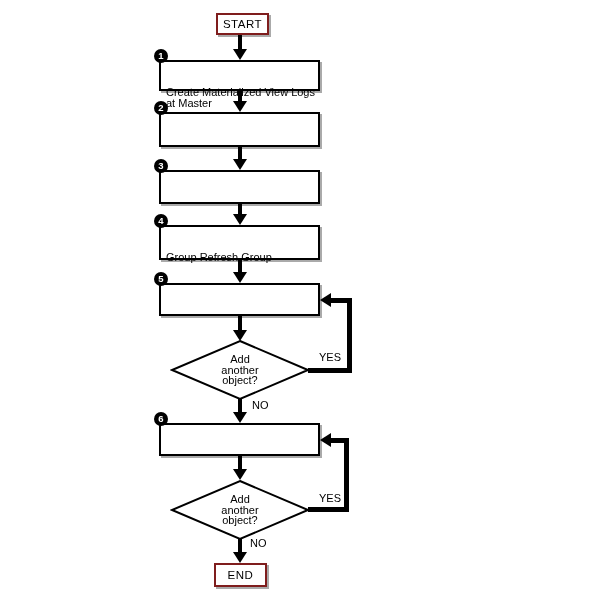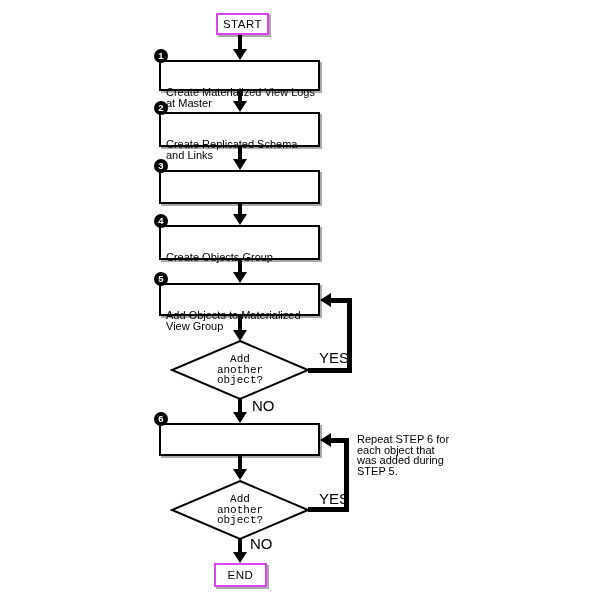--- a/index.html
+++ b/index.html
@@ -3,21 +3,21 @@
 <meta charset="utf-8">
 <style>
   html,body{margin:0;padding:0;background:#fff;}
   #canvas{
     position:relative;width:600px;height:600px;background:#ffffff;
     font-family:"Liberation Sans", sans-serif;color:#000;overflow:hidden;
   }
   
   .terminal{
     position:absolute;box-sizing:border-box;background:#fff;
-    border:2px solid #d946ef;box-shadow:2px 2px 0 #aaa;
+    border:2px solid #7f1d1d;box-shadow:2px 2px 0 #aaa;
     display:flex;align-items:center;justify-content:center;
     font-size:11.5px;letter-spacing:.5px;
   }
   
   .pbox{
     position:absolute;box-sizing:border-box;left:159px;width:161px;
     background:#fff;border:2px solid #000;box-shadow:2px 2px 0 #aaa;
     font-size:11px;line-height:11px;padding:3px 3px 0 5px;
     white-space:pre-line;
   }
@@ -34,28 +34,28 @@
     border-top:11px solid #000;
   }
   .head-left{
     position:absolute;width:0;height:0;
     border-top:7px solid transparent;border-bottom:7px solid transparent;
     border-right:11px solid #000;
   }
   
   .seg{position:absolute;background:#000;}
   
-  .diamond{position:absolute;width:140px;height:62px;font-family:Liberation Mono, monospace;}
+  .diamond{position:absolute;width:140px;height:62px;}
   .diamond svg{position:absolute;left:0;top:0;display:block;}
   .dtext{
     position:absolute;left:0;top:0;width:100%;height:100%;
     display:flex;align-items:center;justify-content:center;text-align:center;
     font-size:11px;line-height:10.5px;white-space:pre-line;
   }
-  .lbl{position:absolute;font-size:15px;line-height:11px;}
+  .lbl{position:absolute;font-size:11px;line-height:11px;}
   .annot{
     position:absolute;left:357px;top:434px;width:100px;
     font-size:11px;line-height:10.6px;white-space:pre-line;
   }
 </style>
 </head>
 <body>
 
 <div id="canvas">
 
@@ -70,46 +70,42 @@
     <div class="badge">1</div>
     <span>Create Materialized View Logs
 at Master</span>
   </div>
 
   <div class="stem-v" style="left:238px;top:91px;height:11px;"></div>
   <div class="head-down" style="left:233px;top:101px;"></div>
 
   <div class="pbox" style="top:112px;height:35px;">
     <div class="badge">2</div>
-    <span>Create Replicated Schema
-and Links</span>
   </div>
 
   <div class="stem-v" style="left:238px;top:147px;height:13px;"></div>
   <div class="head-down" style="left:233px;top:159px;"></div>
 
   <div class="pbox" style="top:170px;height:34px;">
     <div class="badge">3</div>
   </div>
 
   <div class="stem-v" style="left:238px;top:204px;height:11px;"></div>
   <div class="head-down" style="left:233px;top:214px;"></div>
 
   <div class="pbox" style="top:225px;height:35px;">
     <div class="badge">4</div>
-    <span>Create Objects Group</span>
+    <span>Group Refresh Group</span>
   </div>
 
   <div class="stem-v" style="left:238px;top:260px;height:13px;"></div>
   <div class="head-down" style="left:233px;top:272px;"></div>
 
   <div class="pbox" style="top:283px;height:33px;">
     <div class="badge">5</div>
-    <span>Add Objects to Materialized
-View Group</span>
   </div>
 
   <div class="stem-v" style="left:238px;top:316px;height:15px;"></div>
   <div class="head-down" style="left:233px;top:330px;"></div>
 
   <div class="diamond" style="left:170px;top:339px;">
     <svg width="140" height="62">
       <polygon points="70,2 138,31 70,60 2,31" fill="#ffffff" stroke="#000000" stroke-width="2"></polygon>
     </svg>
     <div class="dtext">Add
@@ -130,24 +126,20 @@
   <div class="pbox" style="top:423px;height:33px;">
     <div class="badge">6</div>
   </div>
 
   <div class="head-left" style="left:320px;top:433px;"></div>
   <div class="seg" style="left:331px;top:438px;width:18px;height:5px;"></div>
   <div class="seg" style="left:344px;top:438px;width:5px;height:74px;"></div>
   <div class="seg" style="left:308px;top:507px;width:41px;height:5px;"></div>
   <div class="lbl" style="left:319px;top:493px;">YES</div>
 
-  <div class="annot">Repeat STEP 6 for
-each object that
-was added during
-STEP 5.</div>
 
   <div class="stem-v" style="left:238px;top:456px;height:14px;"></div>
   <div class="head-down" style="left:233px;top:469px;"></div>
 
   <div class="diamond" style="left:170px;top:479px;">
     <svg width="140" height="62">
       <polygon points="70,2 138,31 70,60 2,31" fill="#ffffff" stroke="#000000" stroke-width="2"></polygon>
     </svg>
     <div class="dtext">Add
 another

